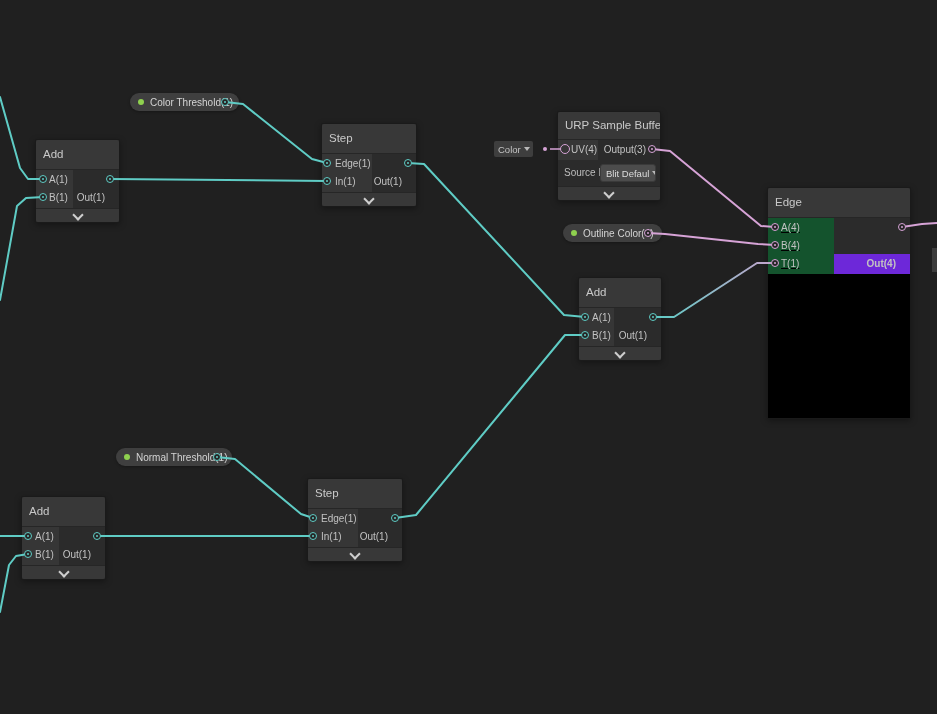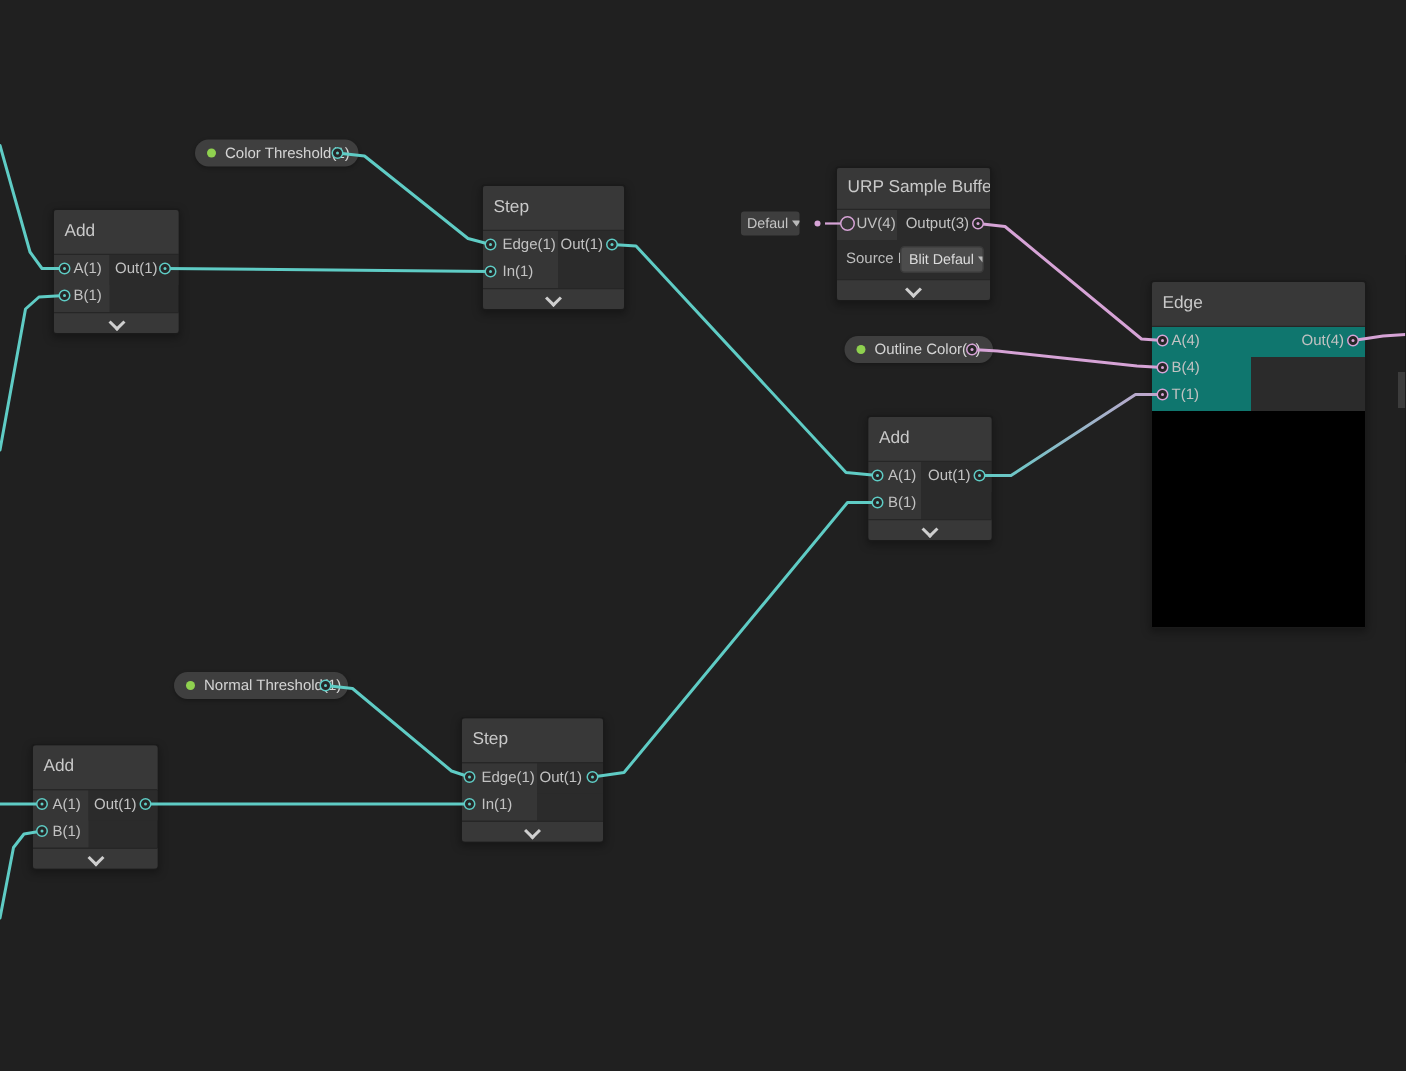--- a/index.html
+++ b/index.html
@@ -11,21 +11,21 @@
   
   .node{
     position:absolute;background:#2B2B2B;border:1px solid #1A1A1A;border-radius:2px;
     box-sizing:border-box;box-shadow:0 2px 6px rgba(0,0,0,.35);z-index:1;
   }
   .node-title{
     height:29px;line-height:29px;background:#383838;color:#C9C9C9;font-size:11.5px;
     padding-left:7px;border-bottom:1px solid #262626;overflow:hidden;white-space:nowrap;
     border-radius:2px 2px 0 0;
   }
-  .node-body{display:flex;align-items:flex-start;}
+  .node-body{display:flex;align-items:flex-end;}
   .col-in{background:#363636;padding:1px 0;}
   .col-out{flex:1;background:#2B2B2B;padding:1px 0;text-align:right;}
   .row{height:18px;line-height:18px;font-size:10px;color:#C2C2C2;padding-left:13px;
        overflow:hidden;white-space:nowrap;}
   .row-out{padding-left:0;padding-right:14px;}
   .node-bar{height:13px;background:#383838;border-top:1px solid #262626;position:relative;
             border-radius:0 0 2px 2px;}
   .chev{position:absolute;left:50%;top:2px;width:6px;height:6px;
         border-left:2px solid #CFCFCF;border-bottom:2px solid #CFCFCF;
         transform:translateX(-50%) rotate(-45deg);}
@@ -150,21 +150,21 @@
         <span>Blit Defaul</span>
         <span class="tri"></span>
       </div>
     </div>
     <div class="node-bar">
         <span class="chev"></span>
       </div>
   </div>
 
   <div class="uv-widget">
-    <span>Defaul</span>
+    <span>Color</span>
     <span class="tri"></span>
   </div>
   <span class="dot-pink" style="left:543px;top:147px;"></span>
 
   <div class="node" style="left:578px;top:277px;width:84px;">
     <div class="node-title">Add</div>
     <div class="node-body">
       <div class="col-in" style="width:35px;">
         <div class="row">A(1)</div>
         <div class="row">B(1)</div>
@@ -174,26 +174,26 @@
       </div>
     </div>
     <div class="node-bar">
         <span class="chev"></span>
       </div>
   </div>
 
   <div class="node" style="left:767px;top:187px;width:144px;">
     <div class="node-title">Edge</div>
     <div class="node-body">
-      <div class="col-in" style="width:66px;background:#0f766e;">
+      <div class="col-in" style="width:66px;background:#14532d;text-decoration:underline;">
         <div class="row">A(4)</div>
         <div class="row">B(4)</div>
         <div class="row">T(1)</div>
       </div>
-      <div class="col-out" style="background:#0f766e;">
+      <div class="col-out" style="background:#6d28d9;font-weight:bold;">
         <div class="row row-out">Out(4)</div>
       </div>
     </div>
     <div class="preview"></div>
   </div>
 
   <div class="node" style="left:21px;top:496px;width:85px;">
     <div class="node-title">Add</div>
     <div class="node-body">
       <div class="col-in" style="width:37px;">

